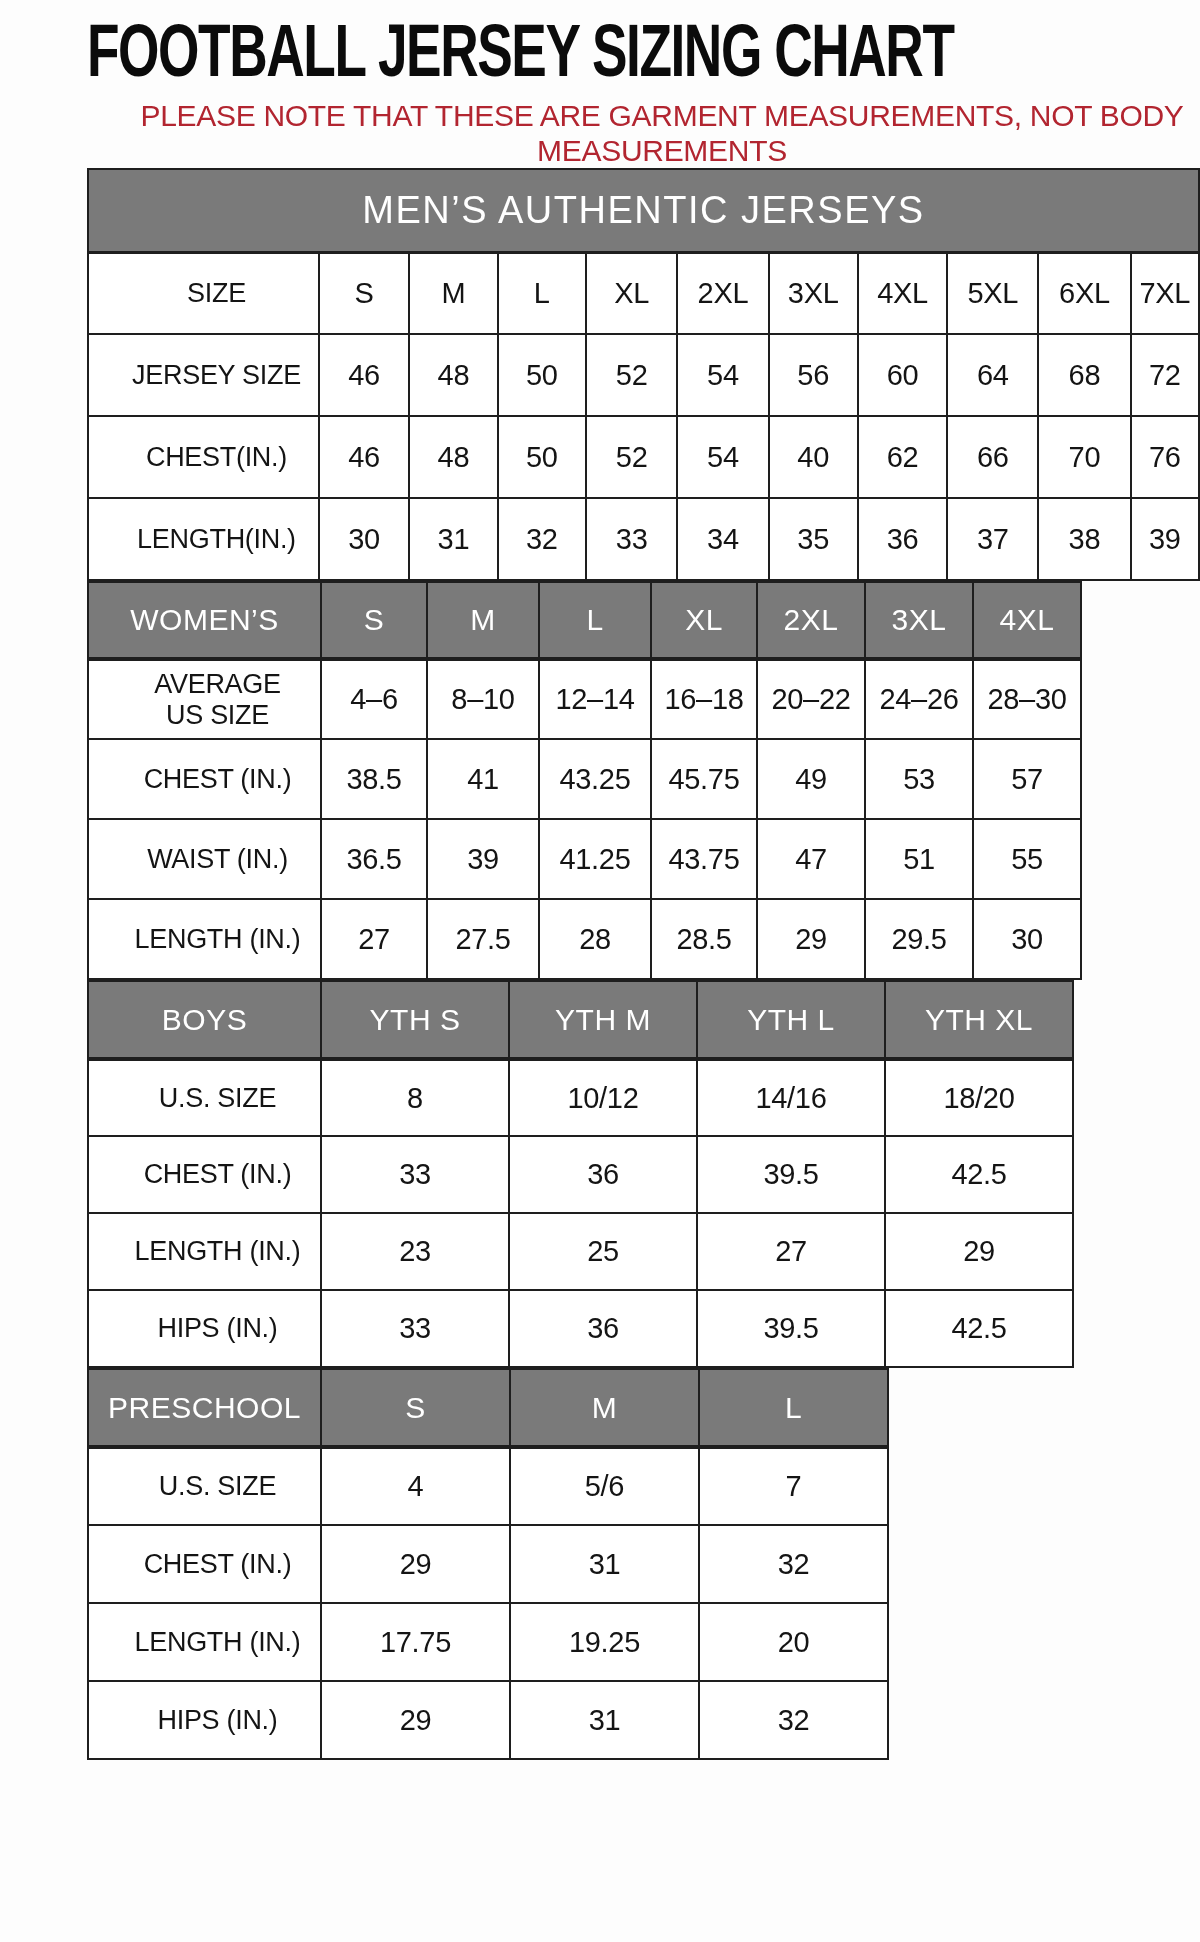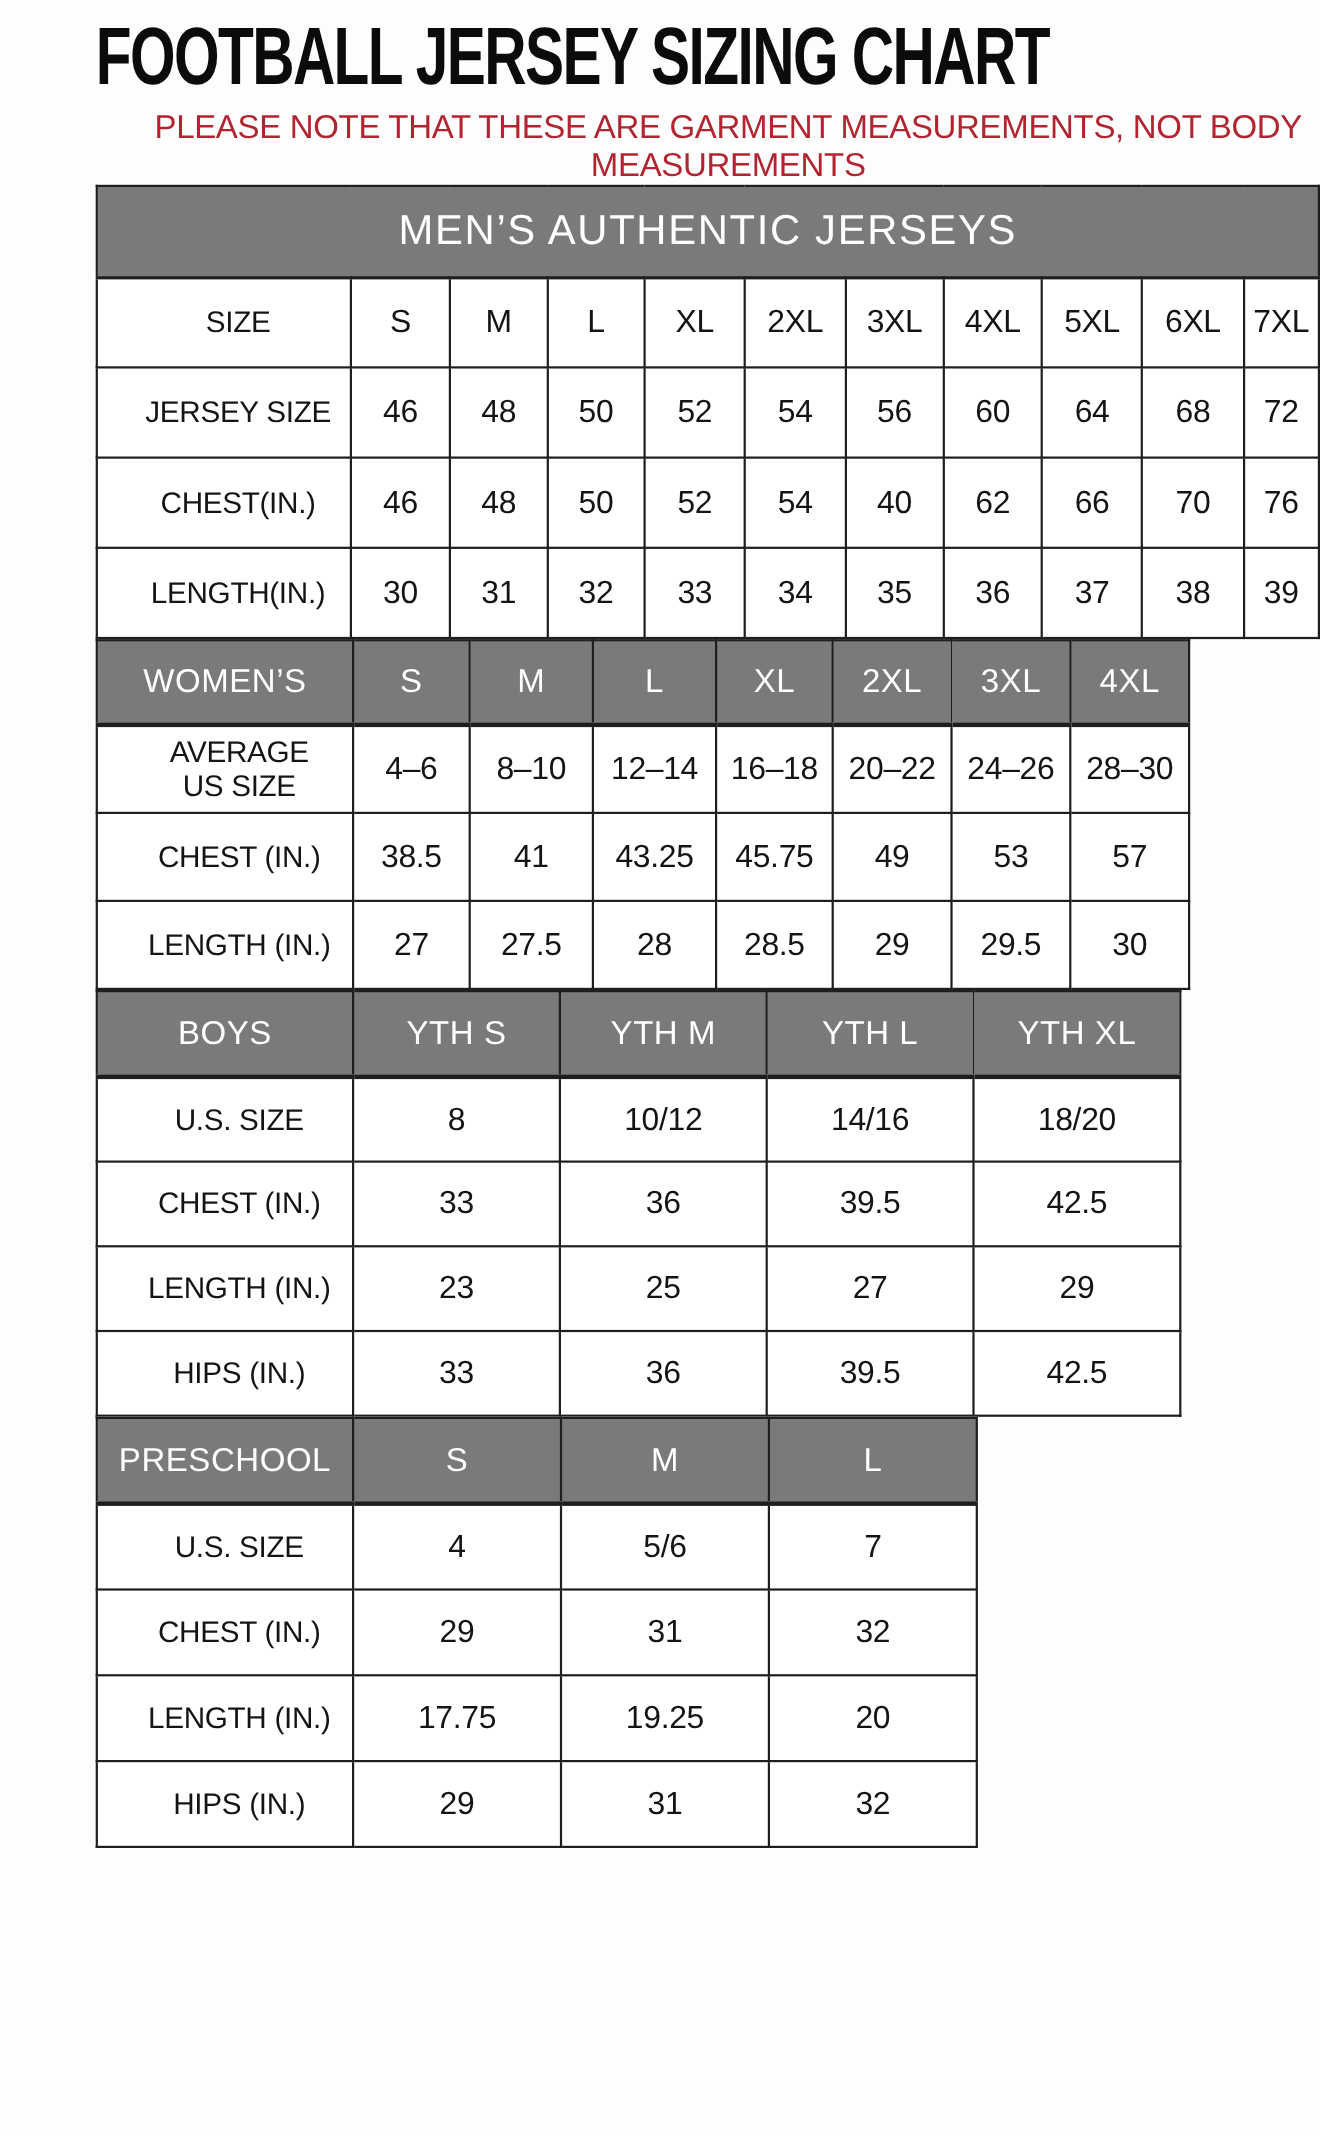--- a/index.html
+++ b/index.html
@@ -177,20 +177,30 @@
         <td class="lbl">CHEST (IN.)</td>
         <td>38.5</td>
         <td>41</td>
         <td>43.25</td>
         <td>45.75</td>
         <td>49</td>
         <td>53</td>
         <td>57</td>
       </tr>
       <tr>
+        <td class="lbl">WAIST (IN.)</td>
+        <td>36.5</td>
+        <td>39</td>
+        <td>41.25</td>
+        <td>43.75</td>
+        <td>47</td>
+        <td>51</td>
+        <td>55</td>
+      </tr>
+      <tr>
         <td class="lbl">LENGTH (IN.)</td>
         <td>27</td>
         <td>27.5</td>
         <td>28</td>
         <td>28.5</td>
         <td>29</td>
         <td>29.5</td>
         <td>30</td>
       </tr>
     </tbody>

